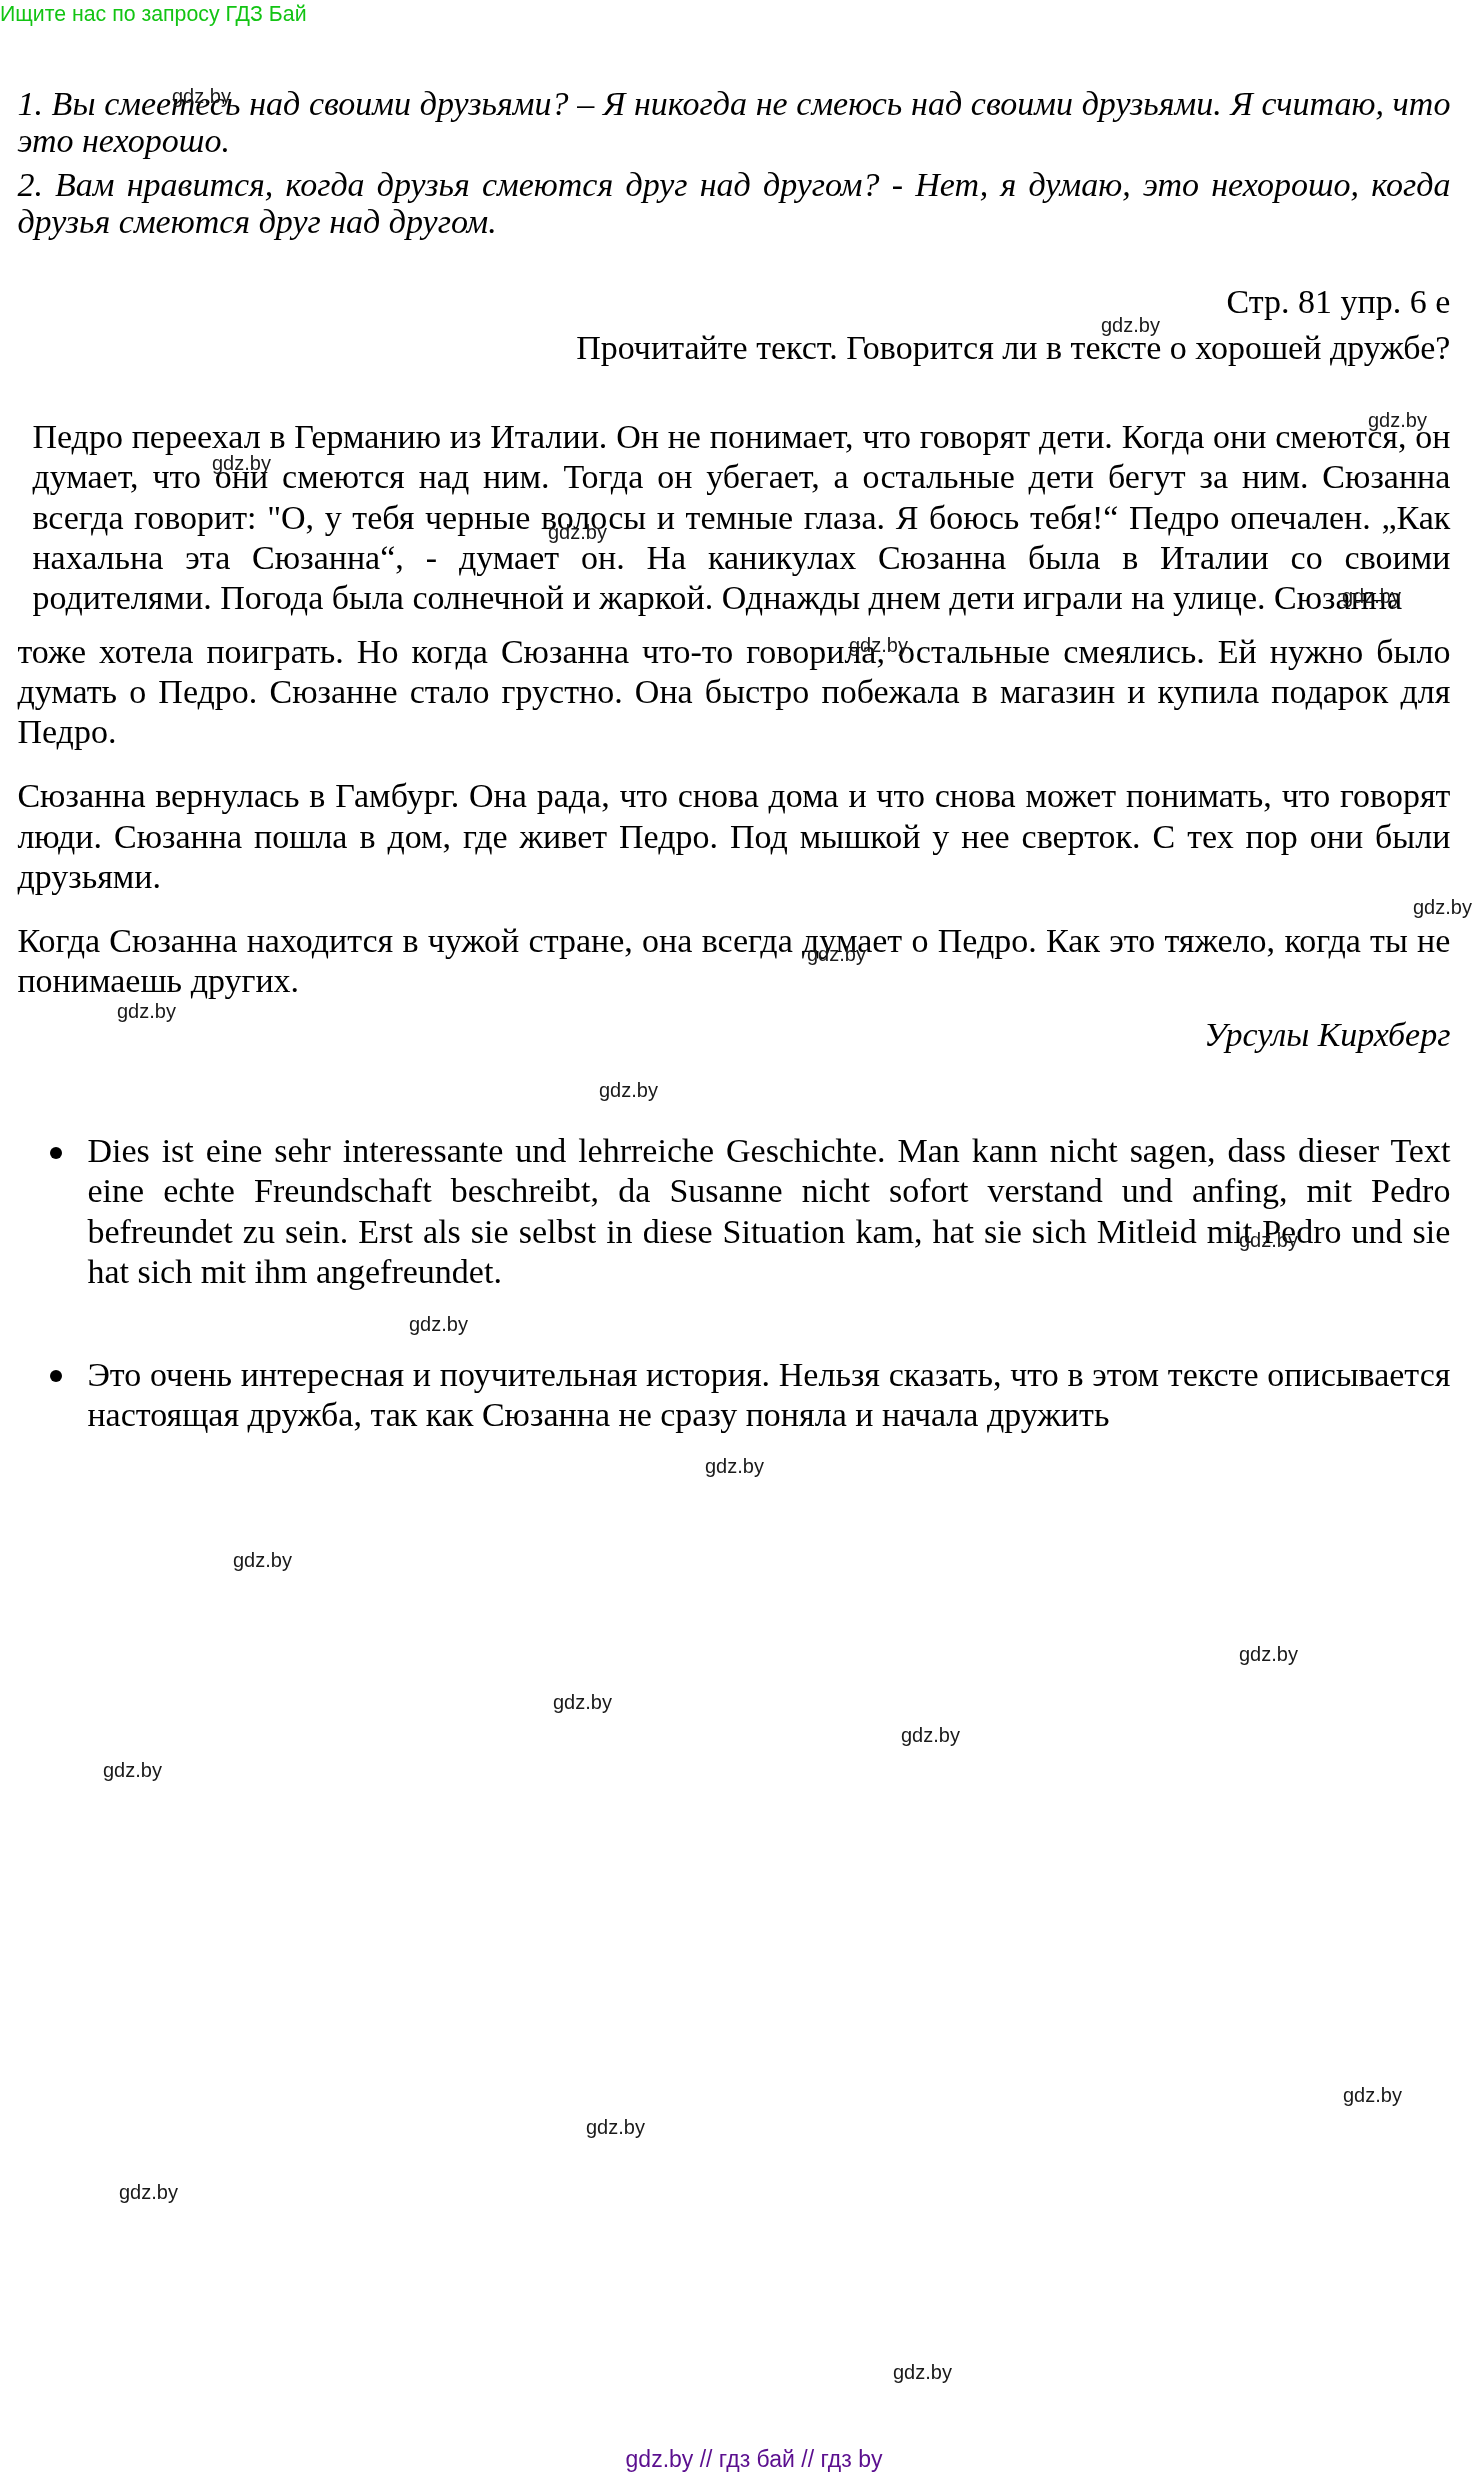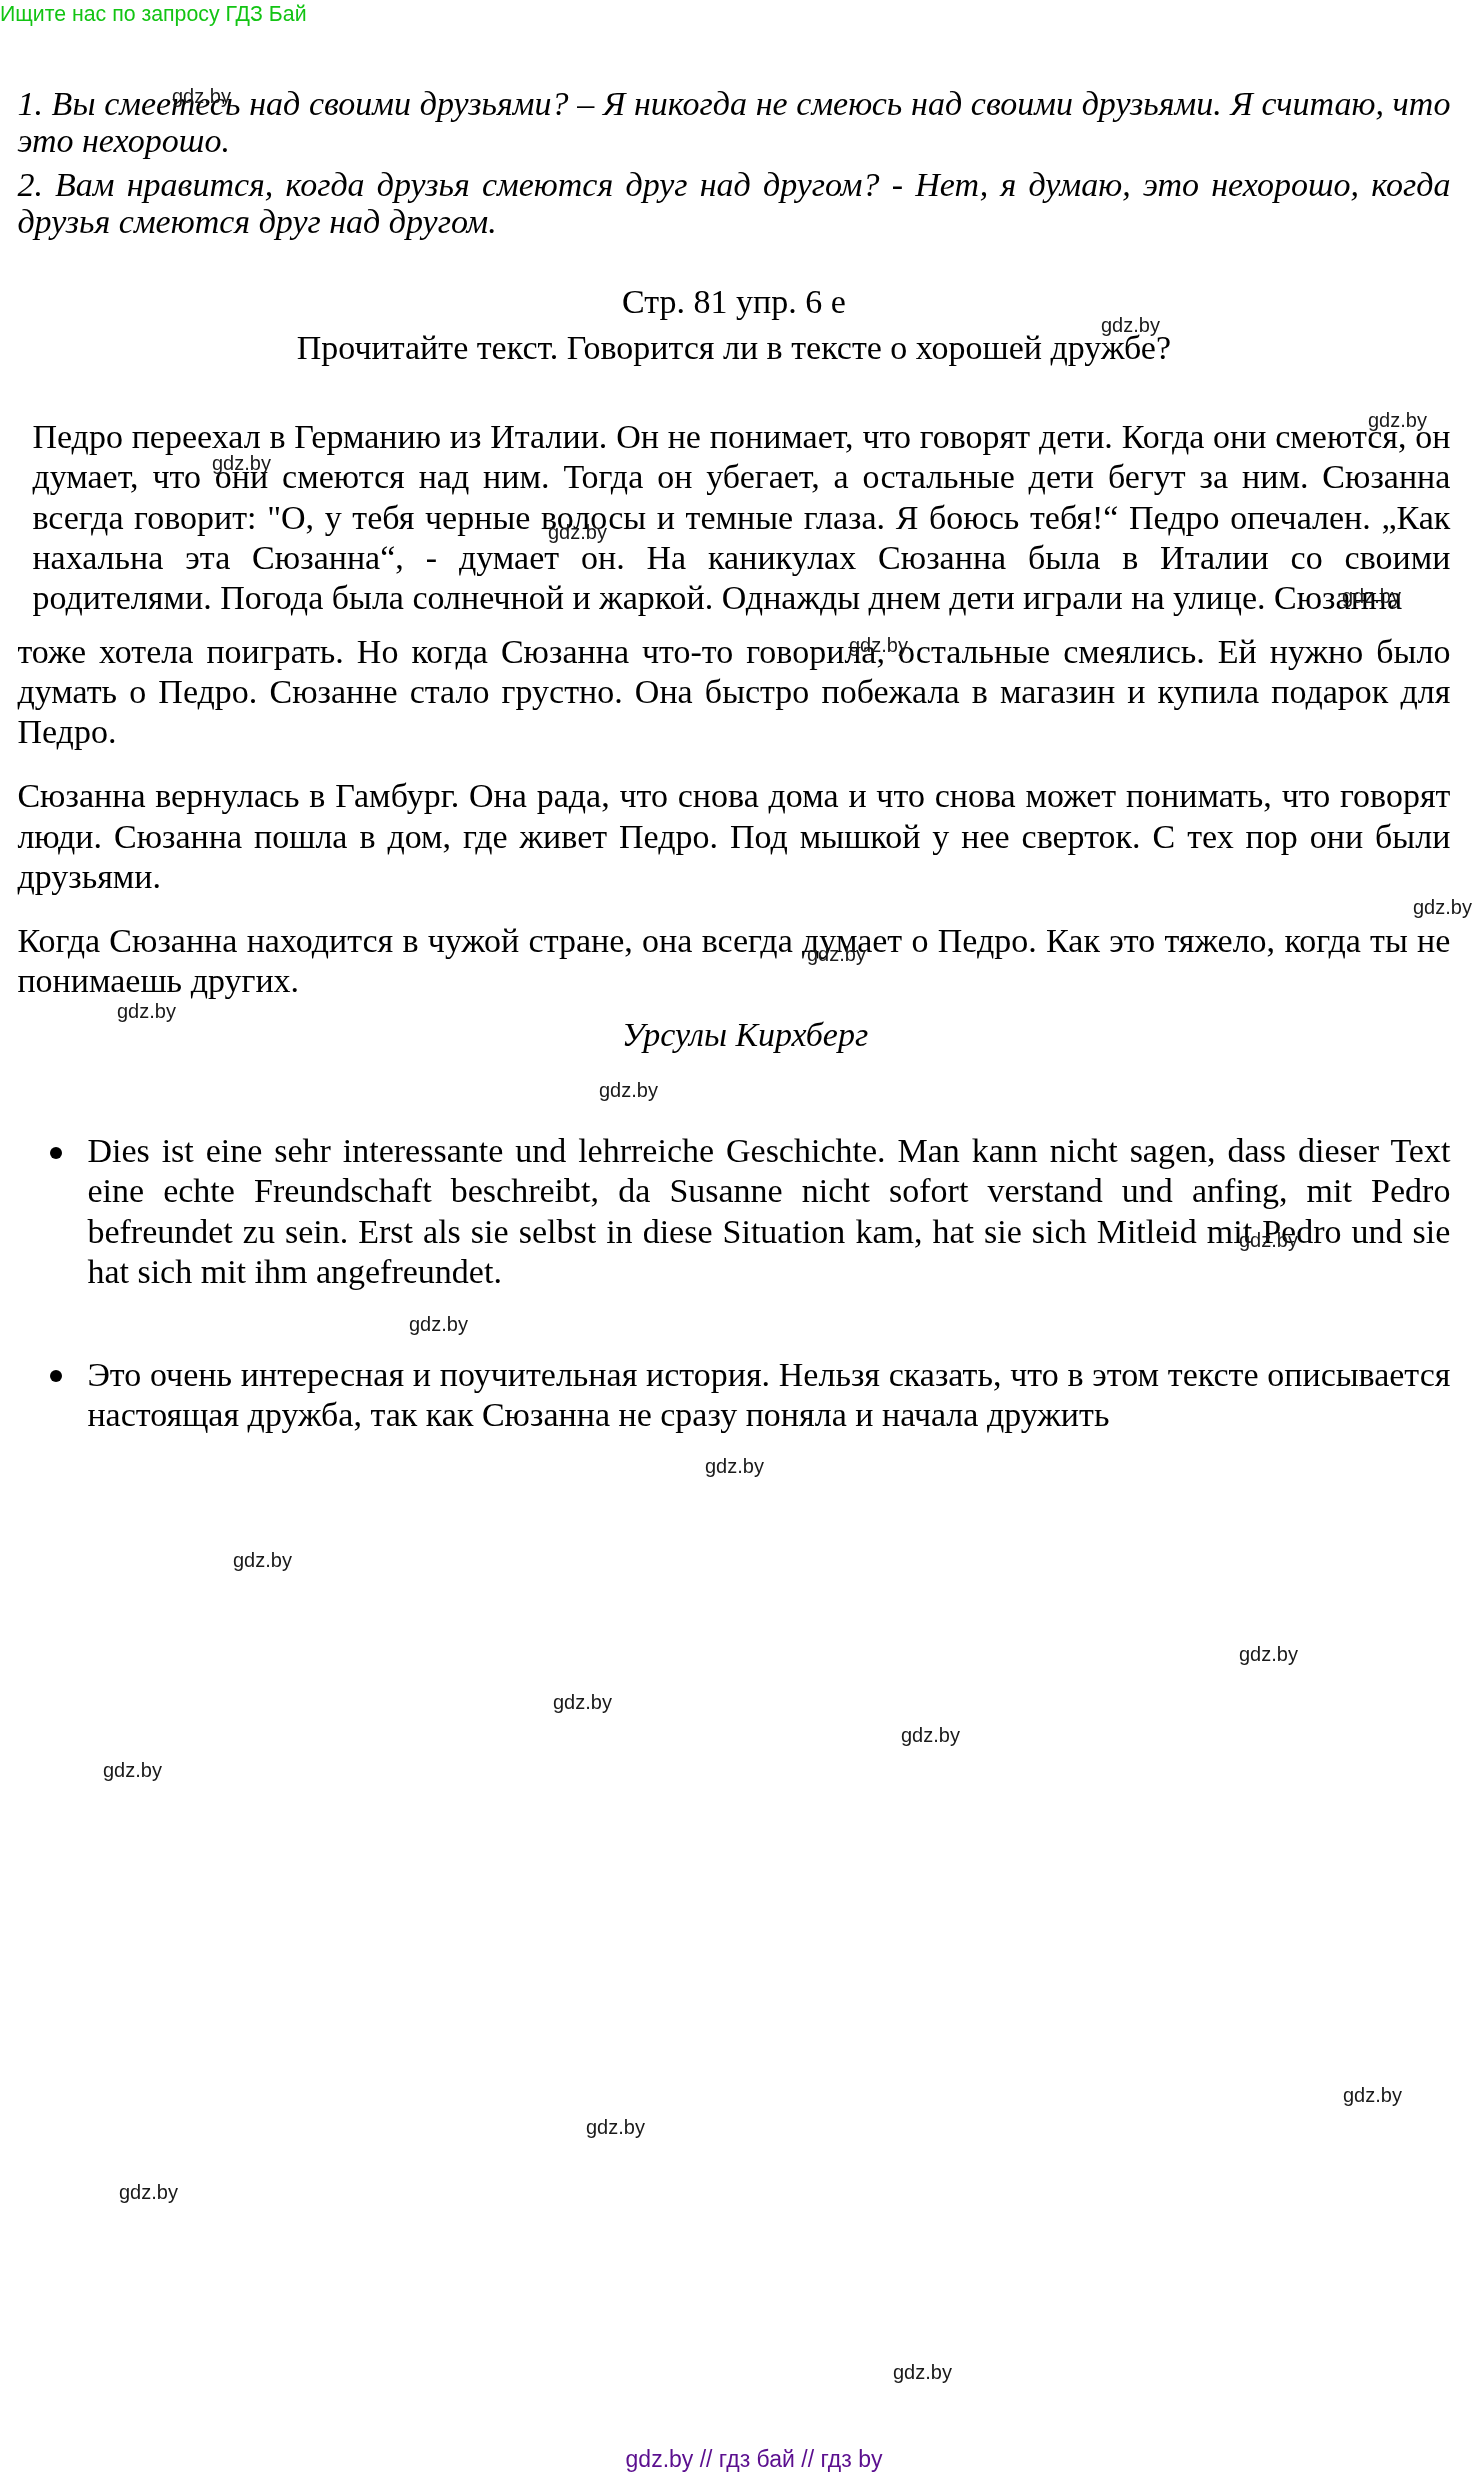--- a/index.html
+++ b/index.html
@@ -65,21 +65,21 @@
     font-size: 34px;
     line-height: 1.18;
     text-align: justify;
     text-justify: inter-word;
     margin: 0;
     font-weight: 400;
   }
   .blk.ital {
     font-style: italic;
   }
-  .nojust { text-align: center; }
+  .nojust { text-align: right; }
 
   .tight { line-height: 1.10; }
 
   
   .sp-a { margin-top: 44px; }
   .sp-b { margin-top: 14.2px; }
   .sp-c { margin-top: 24px; }
   .sp-d { margin-top: 6.3px; }
   .sp-e { margin-top: 41px; }
   .sp-f { margin-top: 49px; margin-left: 15px; }

